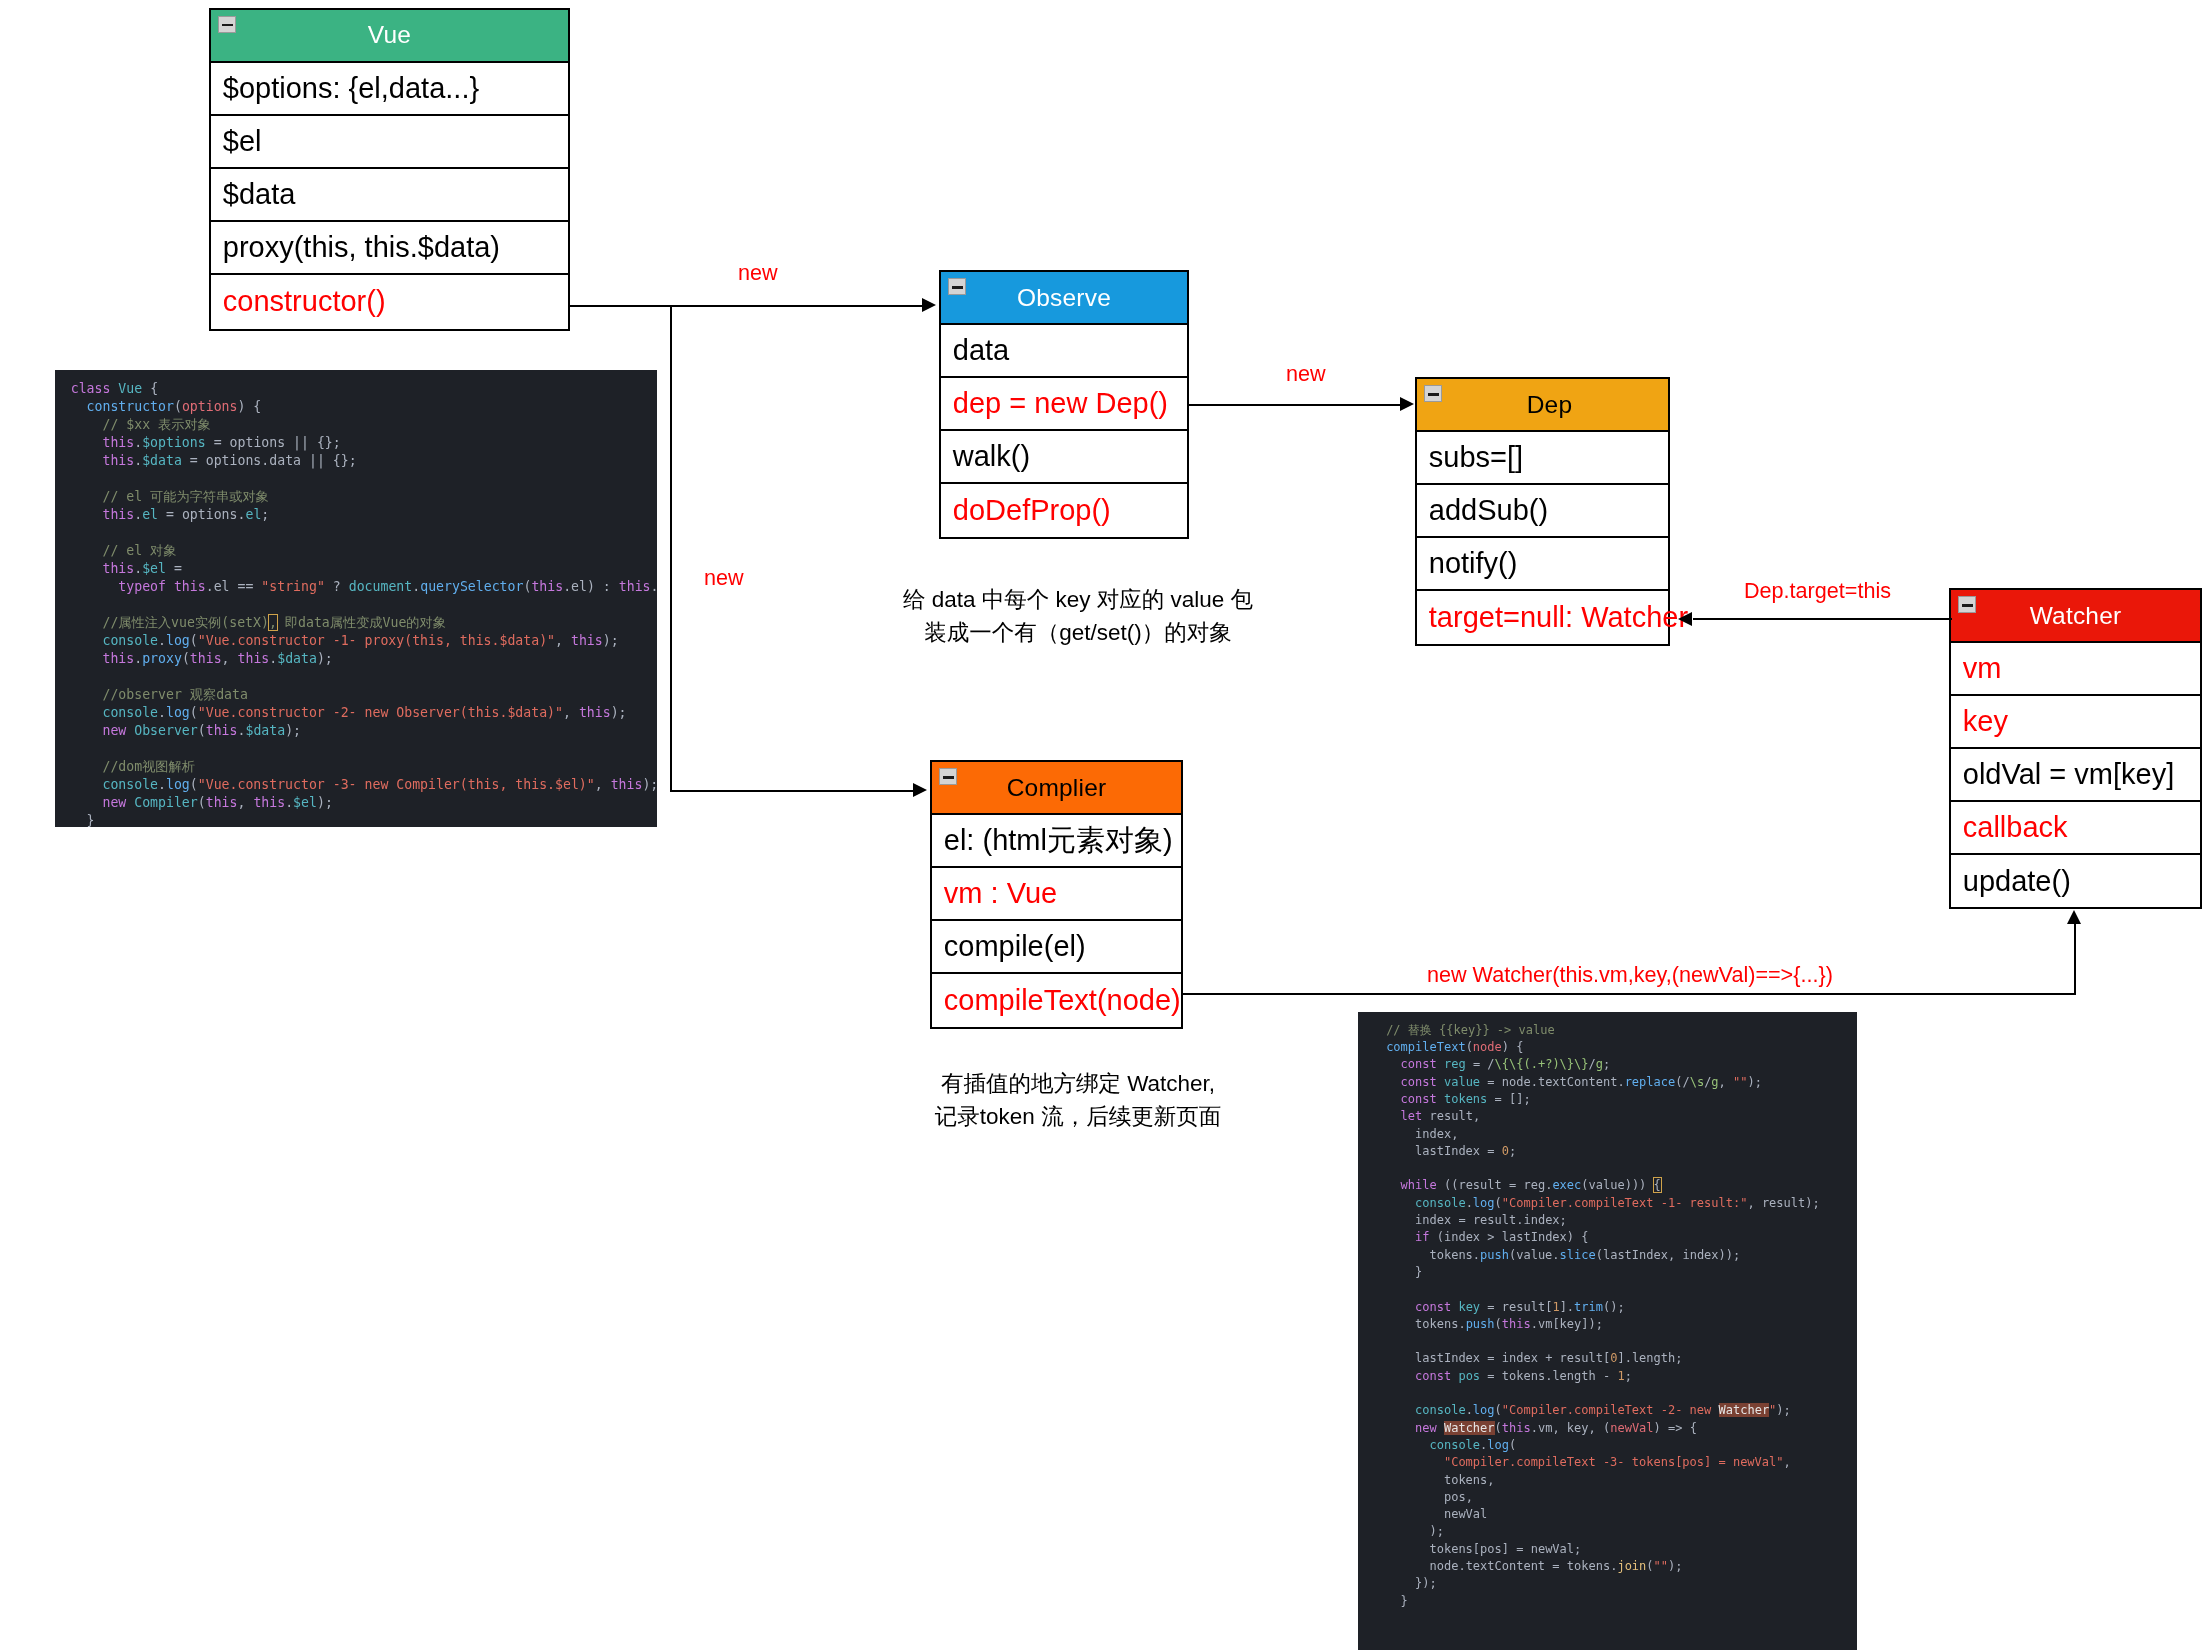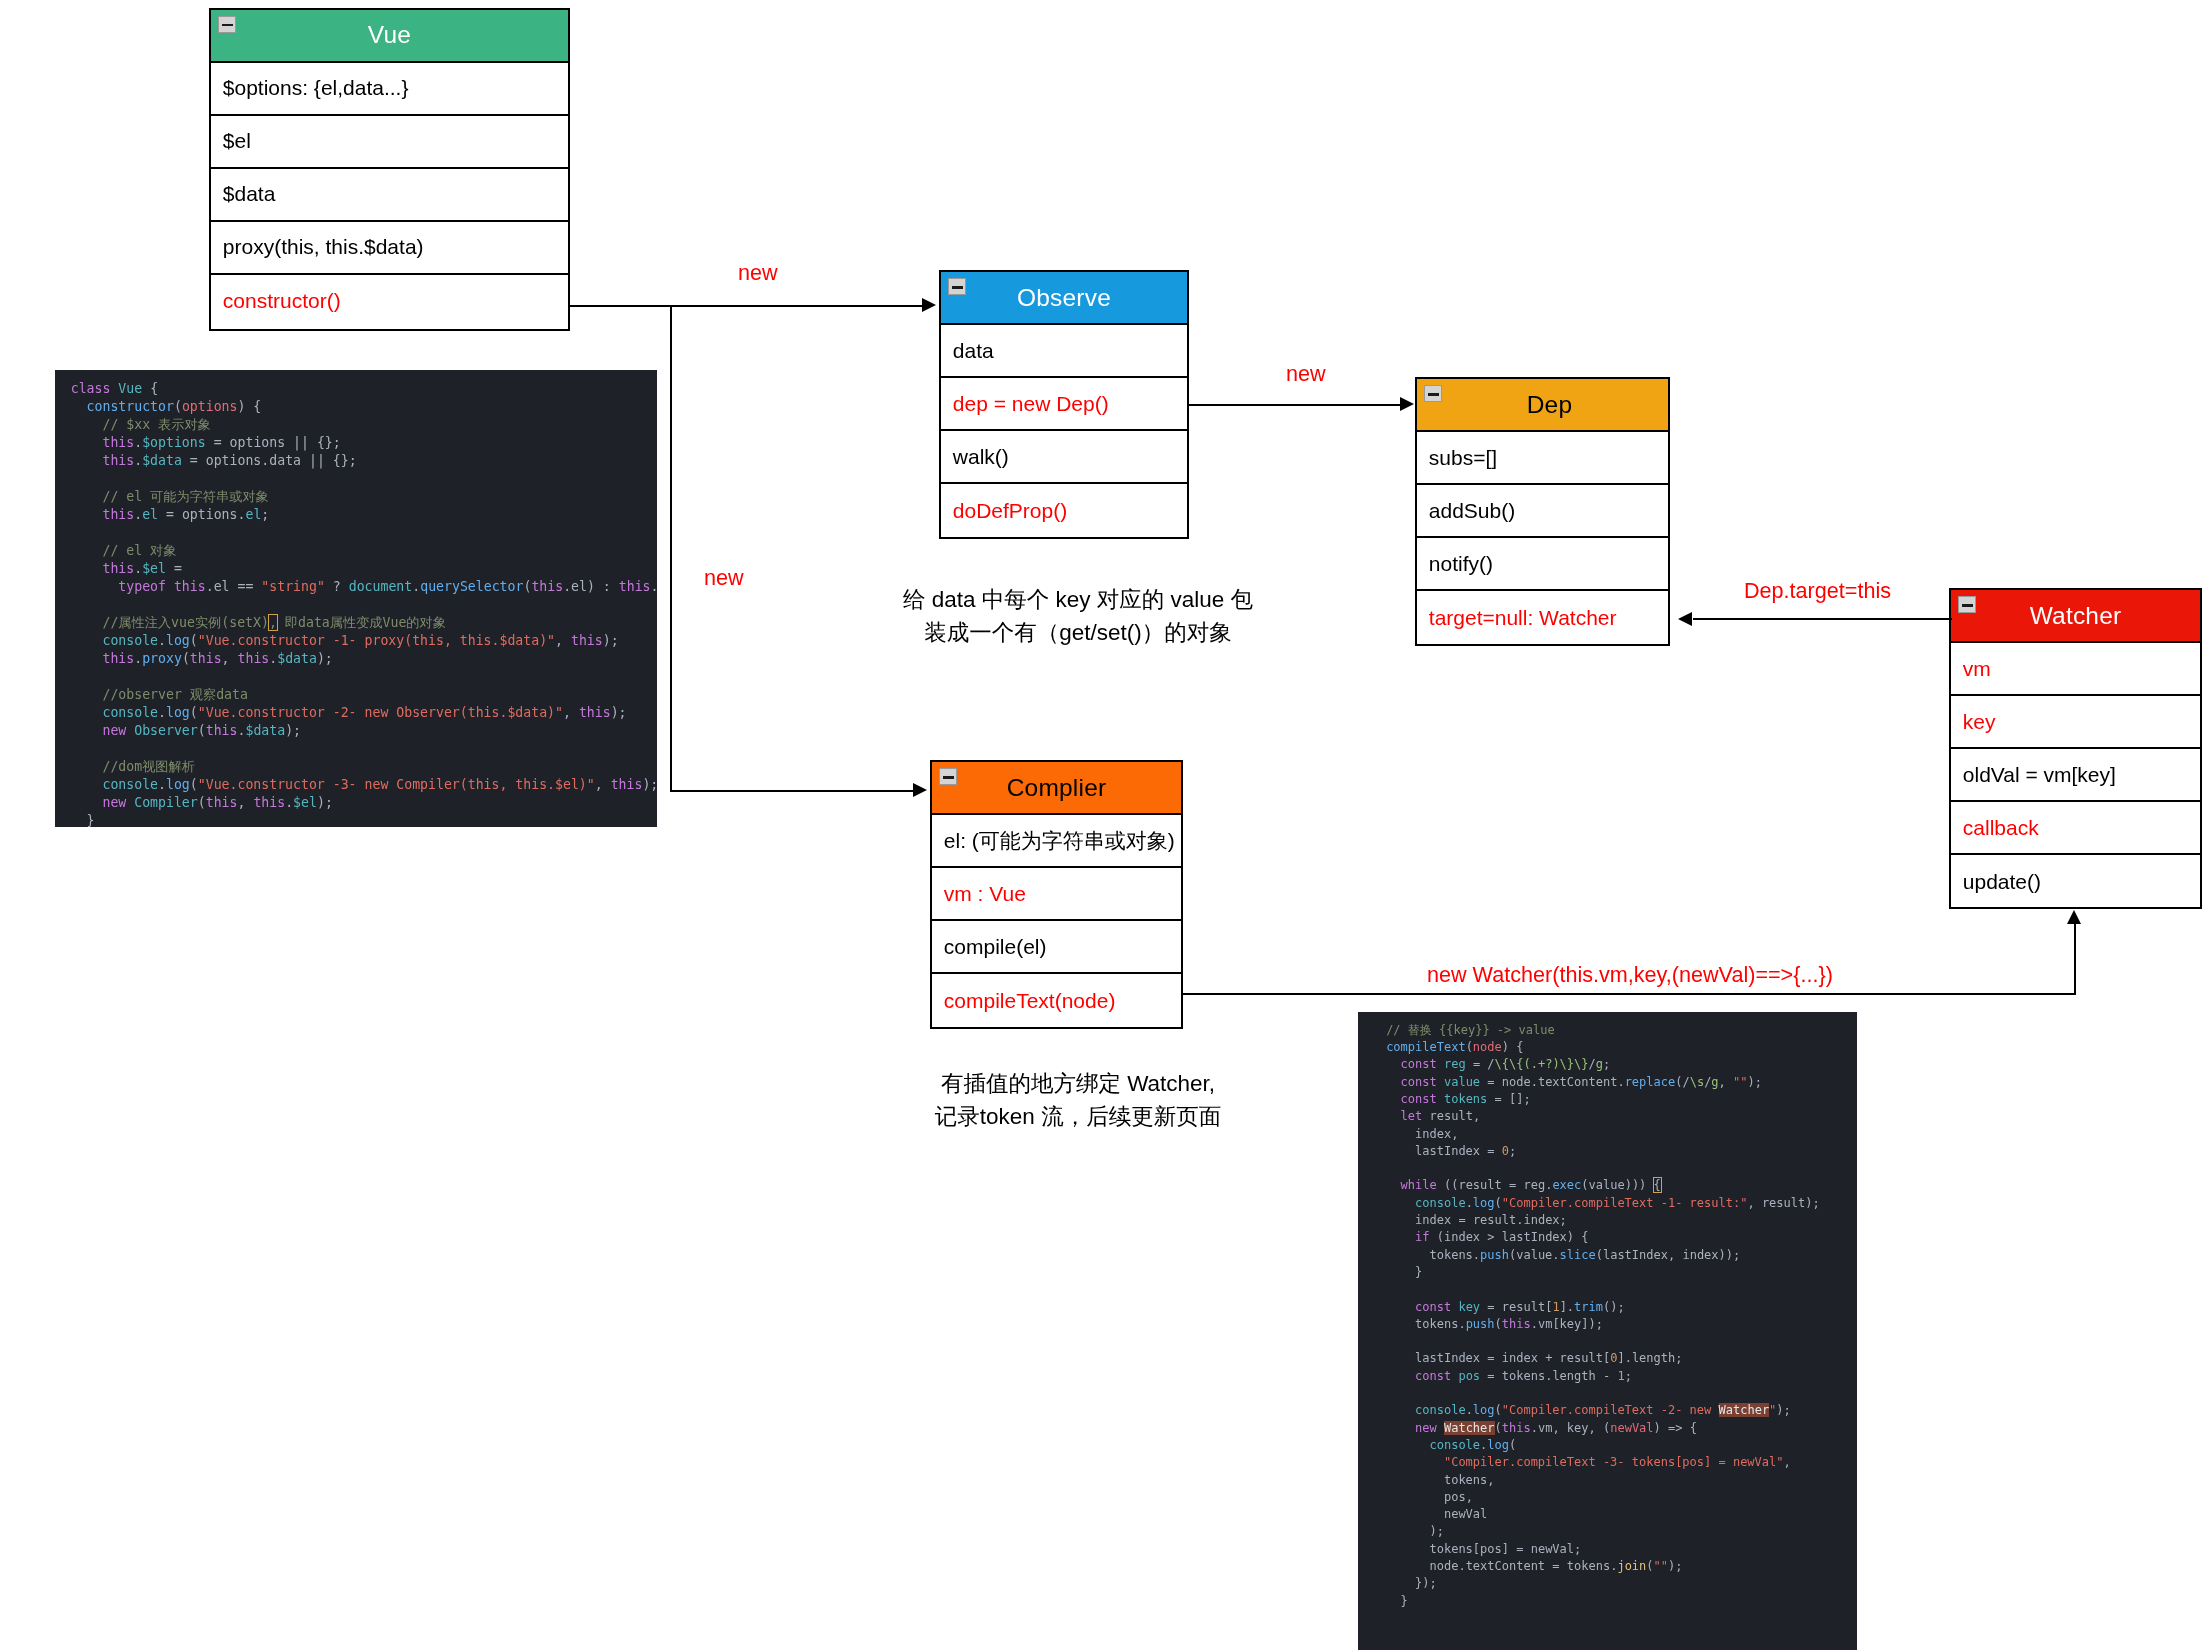--- a/index.html
+++ b/index.html
@@ -53,21 +53,21 @@
     width: 10.8px;
     height: 2.9px;
     background: #1a1a1a;
   }
   .uml-row {
     height: 53px;
     display: flex;
     align-items: center;
     padding-left: 11.8px;
     border-bottom: 2px solid #000000;
-    font-size: 21px;
+    font-size: 29px;
     color: #000000;
     box-sizing: border-box;
     white-space: nowrap;
   }
   .uml-row:last-child {
     border-bottom: none;
   }
   .uml-row.red { color: #ff0000; }
 
   
@@ -204,21 +204,21 @@
   <div class="uml-row">addSub()</div>
   <div class="uml-row">notify()</div>
   <div class="uml-row red">target=null: Watcher</div>
 </div>
 
 <div class="uml-box" style="left:930px; top:760px; width:253px; height:269px;">
   <div class="uml-header hdr-complier">
     <span class="collapse-icon"></span>
     <span class="uml-title">Complier</span>
   </div>
-  <div class="uml-row">el: (可能为字符串或对象)</div>
+  <div class="uml-row">el: (html元素对象)</div>
   <div class="uml-row red">vm : Vue</div>
   <div class="uml-row">compile(el)</div>
   <div class="uml-row red">compileText(node)</div>
 </div>
 
 <div class="uml-box" style="left:1949px; top:588px; width:253px; height:321px;">
   <div class="uml-header hdr-watcher">
     <span class="collapse-icon"></span>
     <span class="uml-title">Watcher</span>
   </div>

